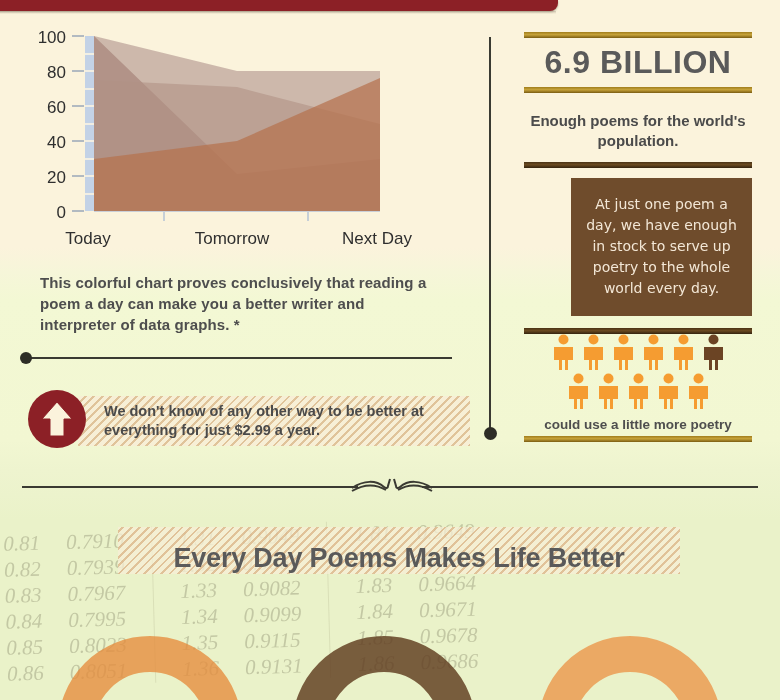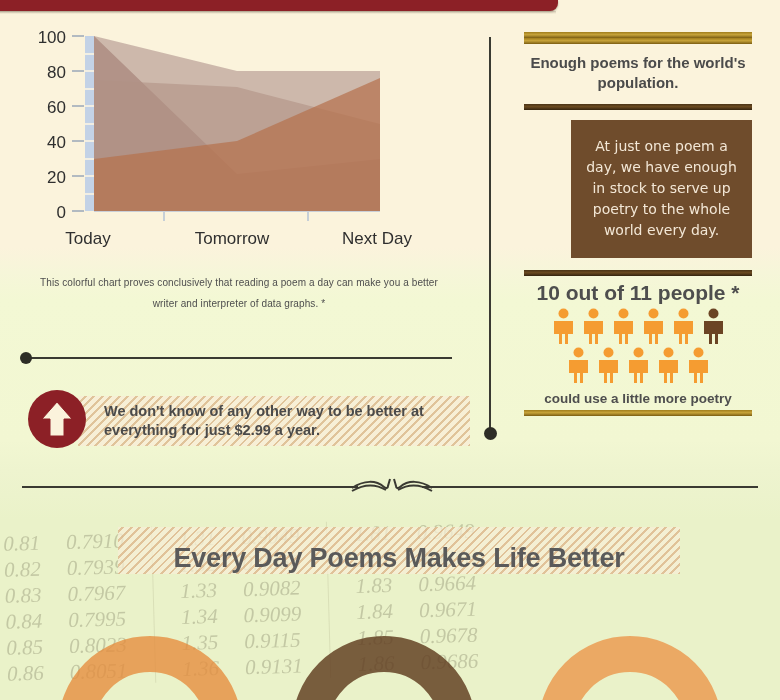--- a/index.html
+++ b/index.html
@@ -47,25 +47,24 @@
     left: 0; top: 22px;
     width: 470px; height: 230px;
   }
   #chart-svg { display: block; }
 
   
   #left-caption {
     position: absolute;
     left: 40px; top: 272px;
     width: 398px;
-    text-align: center;
-    font-size: 10px;
+    font-size: 15px;
     line-height: 21px;
     color: #4e4e4e;
-    font-weight: 400;
+    font-weight: 700;
     letter-spacing: .1px;
   }
 
   
   #dot-rule {
     position: absolute;
     left: 20px; top: 352px;
     width: 432px; height: 12px;
   }
   #dot-rule .rule-line {
@@ -160,21 +159,21 @@
     letter-spacing: .5px;
     padding: 8px 0 9px;
     line-height: 1;
   }
   #big-sub {
     text-align: center;
     font-size: 15px;
     font-weight: 700;
     color: #4b4b4b;
     line-height: 20px;
-    padding: 9px 0 11px;
+    padding: 18px 0 11px;
   }
   #brown-box {
     margin-top: 10px;
     background: #6f4c2c;
     color: #f3e7d6;
     font-family: "DejaVu Sans", sans-serif;
     font-size: 14px;
     line-height: 21px;
     text-align: center;
     padding: 16px 14px 17px;
@@ -380,32 +379,32 @@
 
   <div id="v-divider">
     <div class="v-line"></div>
     <div class="v-dot"></div>
   </div>
 
   <div id="right-col">
 
     <div class="gold-bar"></div>
 
+    <div id="big-number">6.9 BILLION</div>
 
     <div class="gold-bar"></div>
 
     <div id="big-sub">Enough poems for the world's population.</div>
 
     <div class="gold-bar dark"></div>
 
     <div id="brown-box">At just one poem a day, we have enough in stock to serve up poetry to the whole world every day.</div>
 
     <div class="gold-bar dark" style="margin-top:12px;"></div>
 
-    <div id="ratio-line">10 out of 11 people *</div>
 
     <div id="people-rows">
       <div class="people-row">
         <svg class="person" viewBox="0 0 25 36">
           <circle cx="12.5" cy="5.5" r="5" fill="#f59c31"></circle>
           <path d="M3 13h19v13h-5v10h-3V26h-3v10h-3V26H3z" fill="#f59c31"></path>
         </svg>
         <svg class="person" viewBox="0 0 25 36">
           <circle cx="12.5" cy="5.5" r="5" fill="#f59c31"></circle>
           <path d="M3 13h19v13h-5v10h-3V26h-3v10h-3V26H3z" fill="#f59c31"></path>

